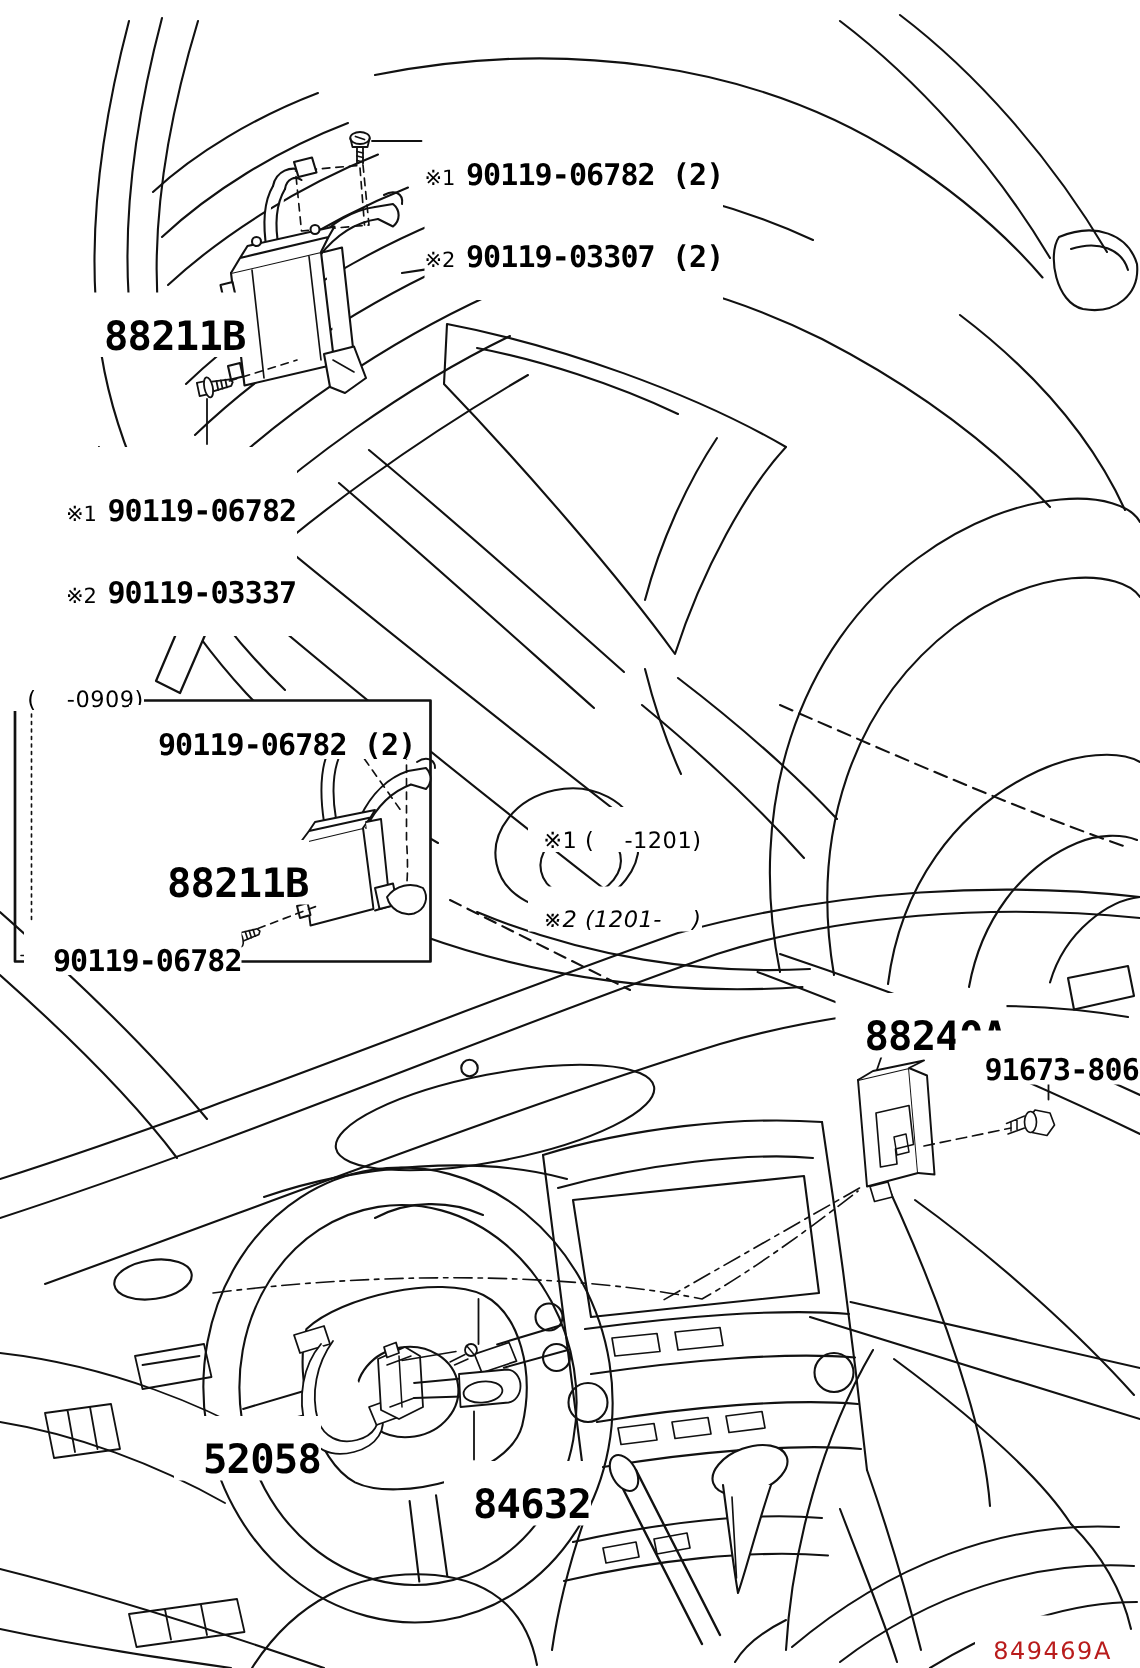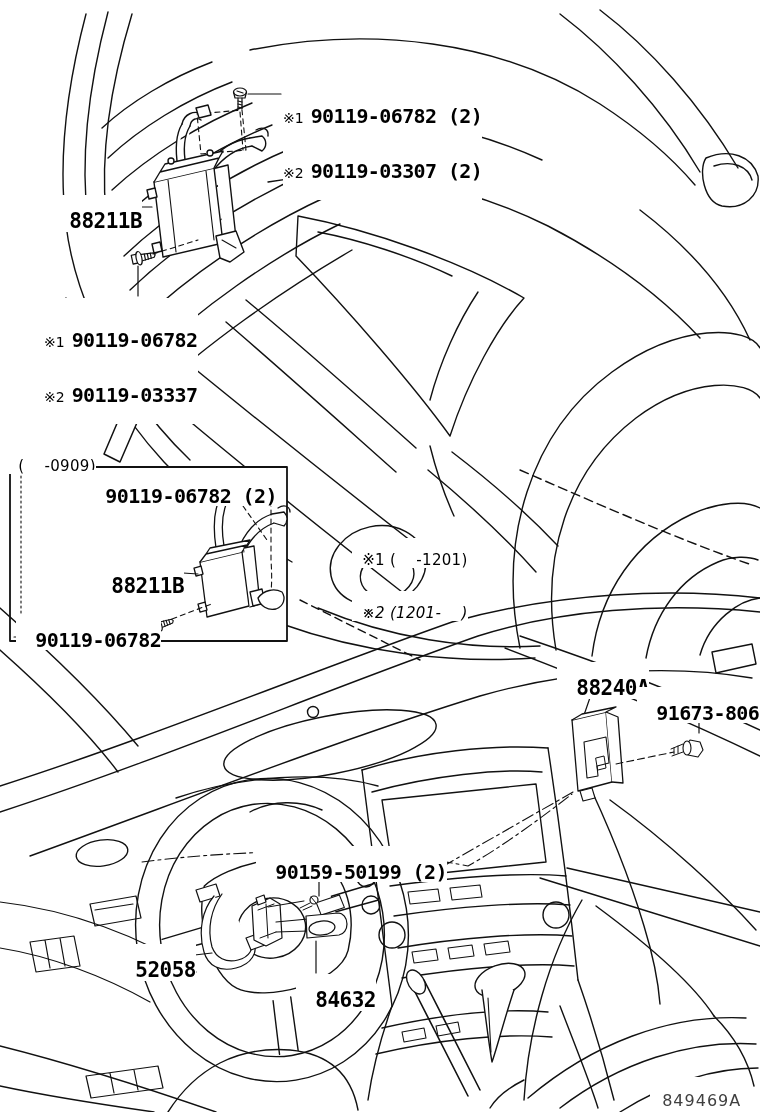--- a/index.html
+++ b/index.html
@@ -3,23 +3,23 @@
 <meta charset="utf-8">
 <style>
   html,body{margin:0;padding:0;background:#e8e8e8;}
   .stage{position:relative;width:760px;height:1112px;background:#fff;overflow:hidden;
          font-family:"DejaVu Sans Mono","Liberation Mono",monospace;}
   svg{position:absolute;left:0;top:0;}
   .lbl{position:absolute;color:#000;white-space:pre;background:#fff;line-height:1;}
   .row{display:flex;align-items:baseline;gap:7px;height:23px;}
   .pre{font-family:"DejaVu Sans",sans-serif;font-size:14px;font-weight:400;}
   .num{font-size:20px;font-weight:700;letter-spacing:-0.6px;}
-  .pn-lg{font-size:21px;font-weight:700;letter-spacing:-0.5px;}
+  .pn-lg{font-size:27px;font-weight:700;letter-spacing:-0.5px;}
   .note{font-family:"DejaVu Sans",sans-serif;font-size:15px;font-weight:400;letter-spacing:0.3px;}
-  .code{font-family:"DejaVu Sans","Liberation Sans",sans-serif;font-size:16px;letter-spacing:1px;color:#404040;}
+  .code{font-family:"DejaVu Sans","Liberation Sans",sans-serif;font-size:16px;letter-spacing:1px;color:#b91c1c;}
 </style>
 </head>
 <body>
 
 <div class="stage">
 <svg width="760" height="1112" viewBox="0 0 760 1112">
   <defs>
     <g id="screwV" stroke="#111" stroke-width="1.2" fill="#fff">
       <ellipse cx="0" cy="0" rx="6.5" ry="4"></ellipse>
       <path d="M-6.5,0 L-5,6 L5,6 L6.5,0" fill="none"></path>
@@ -365,23 +365,20 @@
 <div class="lbl note" style="left:352px;top:591px;font-style:italic;">
   <span>※2 (1201-    )</span>
 </div>
 
 <div class="lbl" style="left:557px;top:662px;">
   <span class="num pn-lg">88240A</span>
 </div>
 <div class="lbl" style="left:637px;top:687px;">
   <span class="num">91673-80616</span>
 </div>
-<div class="lbl" style="left:256px;top:846px;">
-  <span class="num">90159-50199 (2)</span>
-</div>
 <div class="lbl" style="left:116px;top:944px;">
   <span class="num pn-lg">52058</span>
 </div>
 <div class="lbl" style="left:296px;top:974px;">
   <span class="num pn-lg">84632</span>
 </div>
 
 <div class="lbl code" style="left:650px;top:1077px;">
   <span>849469A</span>
 </div>

